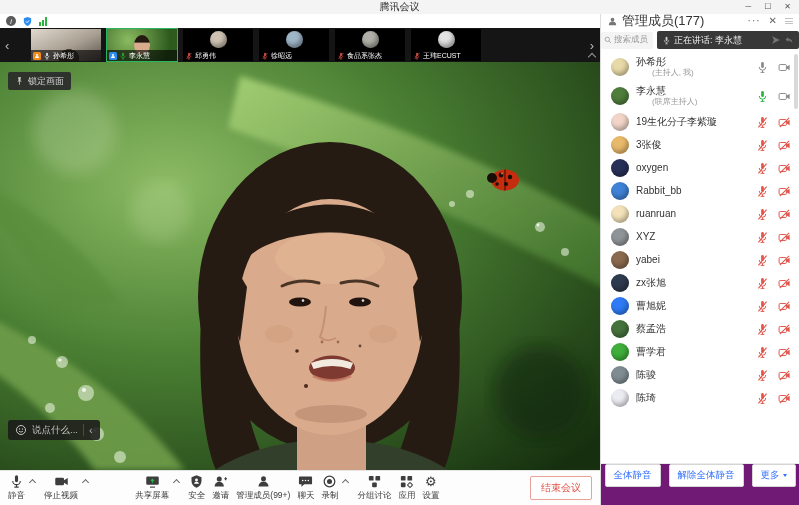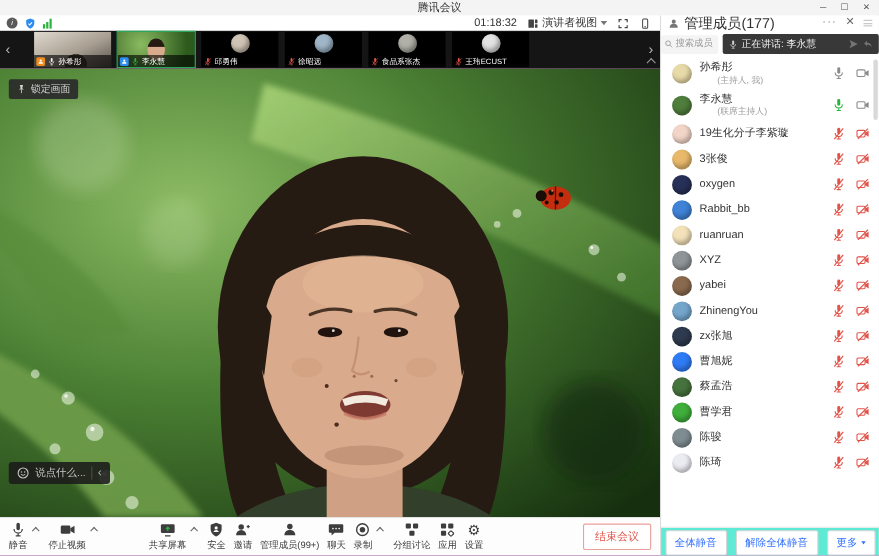--- a/index.html
+++ b/index.html
@@ -94,21 +94,21 @@
   .sb-list { flex:1; overflow:hidden; position:relative; }
   .m-row { display:flex; align-items:center; padding:0 8px 0 10px; height:23px; cursor:default; }
   .m-row.tall { height:29px; }
   .m-avatar { width:18px; height:18px; border-radius:50%; flex:0 0 auto; box-shadow:inset -2px -3px 4px rgba(0,0,0,.28); }
   .m-info { flex:1; margin-left:7px; overflow:hidden; line-height:1.15; min-width:0; }
   .m-name { font-size:10px; color:#333; white-space:nowrap; overflow:hidden; display:block; }
   .m-role { font-size:8px; color:#9a9a9a; white-space:nowrap; display:block;padding-left:16px; }
   .m-mic, .m-cam { width:13px; height:13px; margin-left:9px; flex:0 0 auto; cursor:pointer; }
   .m-mic svg, .m-cam svg { width:100%; height:100%; }
   .list-scrollbar { position:absolute; right:1px; top:2px; width:4px; height:55px; background:#d9d9d9; border-radius:2px; cursor:pointer; }
-  .sb-footer { height:26px; border-top:1px solid #ebebeb; background:#5eead4; display:flex; align-items:flex-end; justify-content:center; gap:8px; flex:0 0 auto; }
+  .sb-footer { height:42px; border-top:1px solid #ebebeb; background:#701a75; display:flex; align-items:flex-start; justify-content:center; gap:8px; flex:0 0 auto; }
   .sb-footer button { font-family:inherit; font-size:9.5px; color:#3370ff; background:#fff; border:1px solid #d5d5d5; border-radius:2px; padding:4px 8px; cursor:pointer; display:flex; align-items:center; gap:3px; }
   .sb-footer .caret-down { border-top-color:#3370ff; border-left-width:2.5px; border-right-width:2.5px; border-top-width:3.5px; }
 </style>
 </head>
 <body>
 
 <div class="app">
 
   <div class="titlebar">
     <span class="title-text">腾讯会议</span>
@@ -127,45 +127,20 @@
           <svg viewBox="0 0 24 24">
               <path d="M12 2l8 3v6c0 5-3.5 9-8 11-4.5-2-8-6-8-11V5z" fill="#2d8cf0"></path>
               <path d="M8.5 12l2.5 2.5 4.5-5" stroke="#fff" stroke-width="2" fill="none"></path>
             </svg>
         </span>
         <span class="net-bars">
             <i></i>
             <i></i>
             <i></i>
           </span>
-      </div>
-      <div class="status-right">
-        <span class="timer">01:18:32</span>
-        <span class="view-mode">
-          <span class="ic12">
-            <svg viewBox="0 0 24 24">
-                <rect x="3" y="4" width="11" height="16" rx="1" fill="#444"></rect>
-                <rect x="16" y="4" width="5" height="7" rx="1" fill="#444"></rect>
-                <rect x="16" y="13" width="5" height="7" rx="1" fill="#444"></rect>
-              </svg>
-          </span>
-          <span class="lbl">演讲者视图</span>
-          <span class="caret-down"></span>
-        </span>
-        <span class="ic12">
-          <svg viewBox="0 0 24 24" fill="none" stroke="#444" stroke-width="2.4">
-              <path d="M4 9V4h5M15 4h5v5M20 15v5h-5M9 20H4v-5"></path>
-            </svg>
-        </span>
-        <span class="ic12">
-          <svg viewBox="0 0 24 24" fill="none" stroke="#444" stroke-width="2">
-              <rect x="7" y="3" width="10" height="18" rx="2"></rect>
-              <path d="M10.5 18h3"></path>
-            </svg>
-        </span>
       </div>
     </div>
     <div class="row2-side">
       <div class="sb-head">
         <span class="ic12">
           <svg viewBox="0 0 24 24">
               <circle cx="12" cy="8" r="4" fill="#777"></circle>
               <path d="M4 20a8 8 0 0 1 16 0z" fill="#777"></path>
             </svg>
         </span>
@@ -707,38 +682,20 @@
                 <path d="M12 17.5V21M8.5 21h7" stroke="#e0544a" stroke-width="1.8"></path>
                 <line x1="4.5" y1="21" x2="19.5" y2="3" stroke="#e0544a" stroke-width="2"></line>
               </svg></span>
             <span class="m-cam"><svg viewBox="0 0 24 24">
                 <rect x="2" y="6.5" width="13.5" height="11" rx="2" fill="none" stroke="#e0544a" stroke-width="1.8"></rect>
                 <path d="M15.5 10.5l6-3.5v10l-6-3.5z" fill="#e0544a"></path>
                 <line x1="3.5" y1="20.5" x2="20.5" y2="3.5" stroke="#e0544a" stroke-width="2"></line>
               </svg></span>
           </div>
           <div class="m-row">
-            <span class="m-avatar" style="background: rgb(116, 166, 204);"></span>
-            <span class="m-info">
-              <span class="m-name">ZhinengYou</span>
-
-            </span>
-            <span class="m-mic"><svg viewBox="0 0 24 24">
-                <rect x="9.5" y="2" width="5" height="11" rx="2.5" fill="#e0544a"></rect>
-                <path d="M6 11a6 6 0 0 0 12 0" stroke="#e0544a" stroke-width="1.8" fill="none"></path>
-                <path d="M12 17.5V21M8.5 21h7" stroke="#e0544a" stroke-width="1.8"></path>
-                <line x1="4.5" y1="21" x2="19.5" y2="3" stroke="#e0544a" stroke-width="2"></line>
-              </svg></span>
-            <span class="m-cam"><svg viewBox="0 0 24 24">
-                <rect x="2" y="6.5" width="13.5" height="11" rx="2" fill="none" stroke="#e0544a" stroke-width="1.8"></rect>
-                <path d="M15.5 10.5l6-3.5v10l-6-3.5z" fill="#e0544a"></path>
-                <line x1="3.5" y1="20.5" x2="20.5" y2="3.5" stroke="#e0544a" stroke-width="2"></line>
-              </svg></span>
-          </div>
-          <div class="m-row">
             <span class="m-avatar" style="background: rgb(46, 58, 78);"></span>
             <span class="m-info">
               <span class="m-name">zx张旭</span>
 
             </span>
             <span class="m-mic"><svg viewBox="0 0 24 24">
                 <rect x="9.5" y="2" width="5" height="11" rx="2.5" fill="#e0544a"></rect>
                 <path d="M6 11a6 6 0 0 0 12 0" stroke="#e0544a" stroke-width="1.8" fill="none"></path>
                 <path d="M12 17.5V21M8.5 21h7" stroke="#e0544a" stroke-width="1.8"></path>
                 <line x1="4.5" y1="21" x2="19.5" y2="3" stroke="#e0544a" stroke-width="2"></line>

